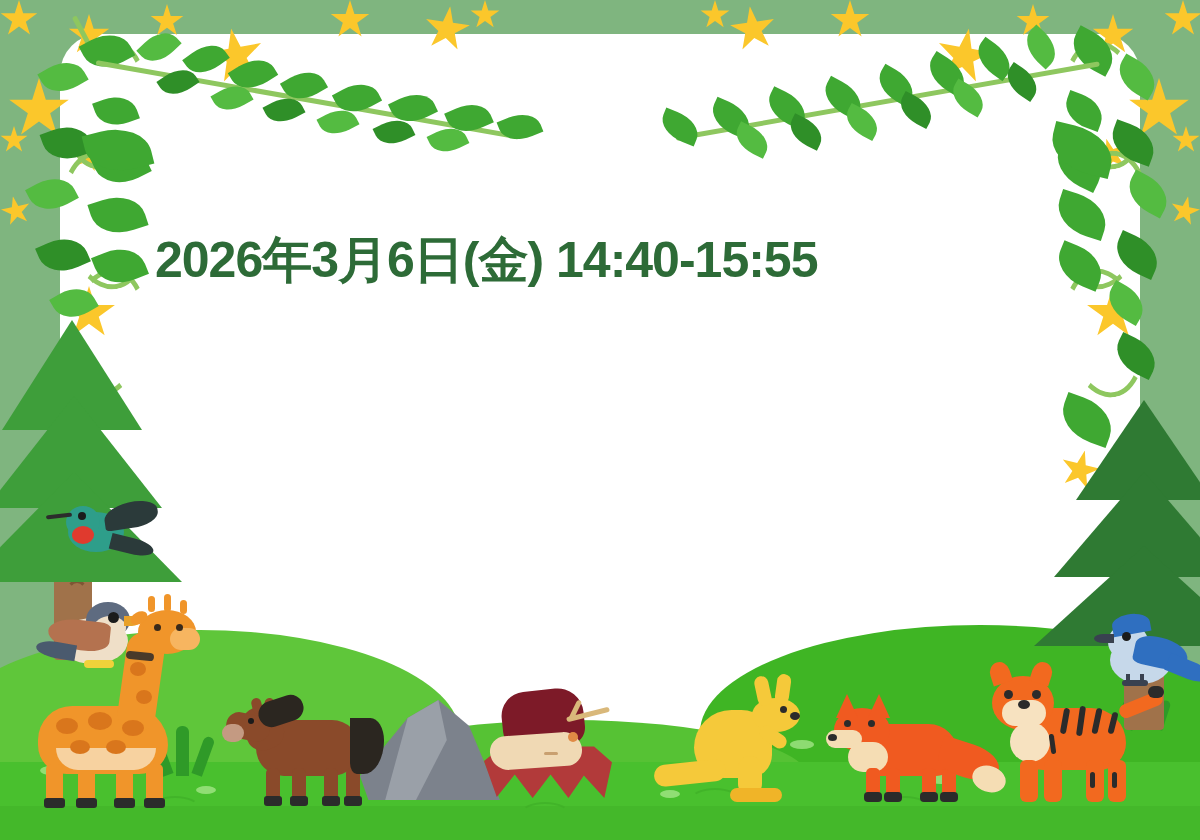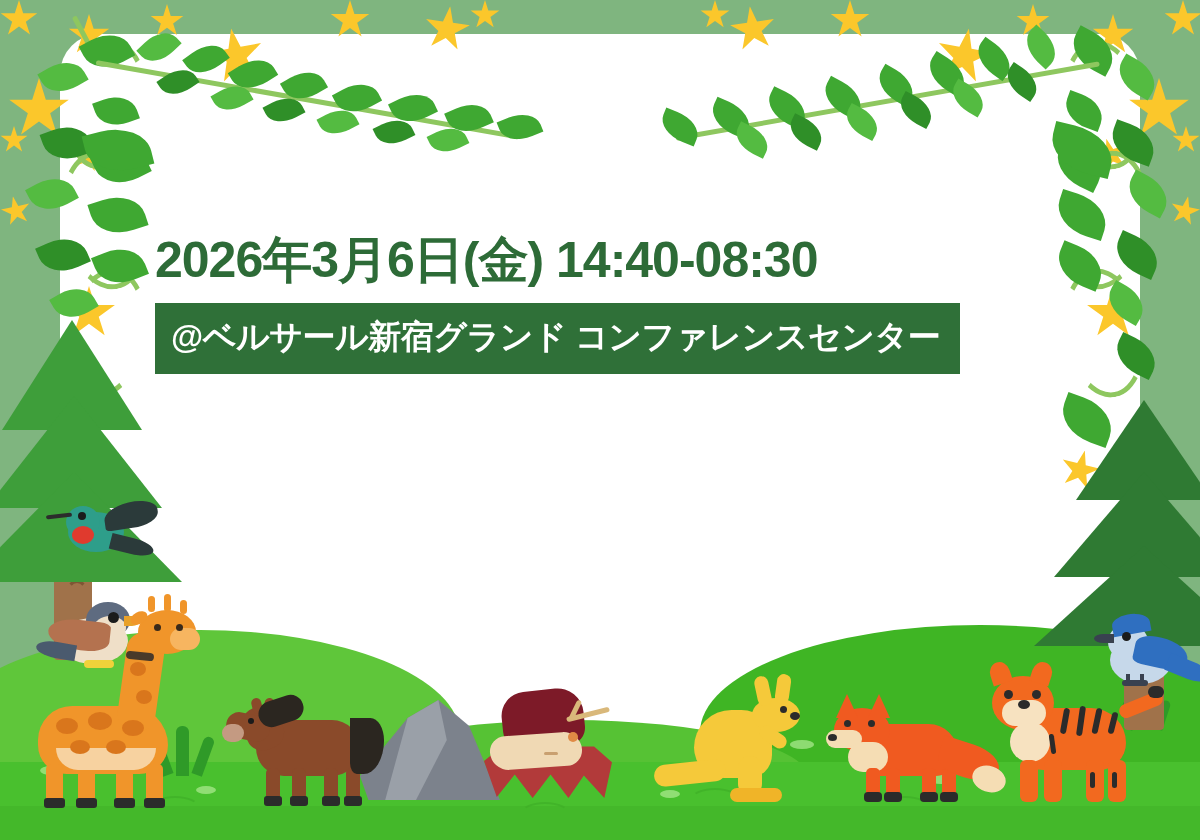--- a/index.html
+++ b/index.html
@@ -396,17 +396,16 @@
     <div class="pill" style="left:28px;top:20px;width:9px;height:9px;background:#1b1b1b;"></div>
     <div class="rect" style="left:0px;top:22px;width:20px;height:9px;background:#394150;border-radius:50% 0 0 50%;"></div>
     <div class="rect" style="left:40px;top:26px;width:54px;height:30px;background:#2f6fc0;border-radius:40% 60% 50% 20%;transform:rotate(12deg);"></div>
     <div class="rect" style="left:72px;top:48px;width:42px;height:18px;background:#2f6fc0;border-radius:0 40% 40% 0;transform:rotate(22deg);"></div>
     <div class="rect" style="left:28px;top:68px;width:26px;height:6px;background:#394150;border-radius:3px;"></div>
     <div class="rect" style="left:32px;top:62px;width:4px;height:12px;background:#394150;"></div>
     <div class="rect" style="left:46px;top:62px;width:4px;height:12px;background:#394150;"></div>
   </div>
 
   <div class="textblock">
-    <div class="datetime">2026年3月6日(金) 14:40-08:30</div>
-    <div class="venuebar">@ベルサール新宿グランド コンファレンスセンター</div>
+    <div class="datetime">2026年3月6日(金) 14:40-15:55</div>
   </div>
 
 </div>
 
 </body></html>

